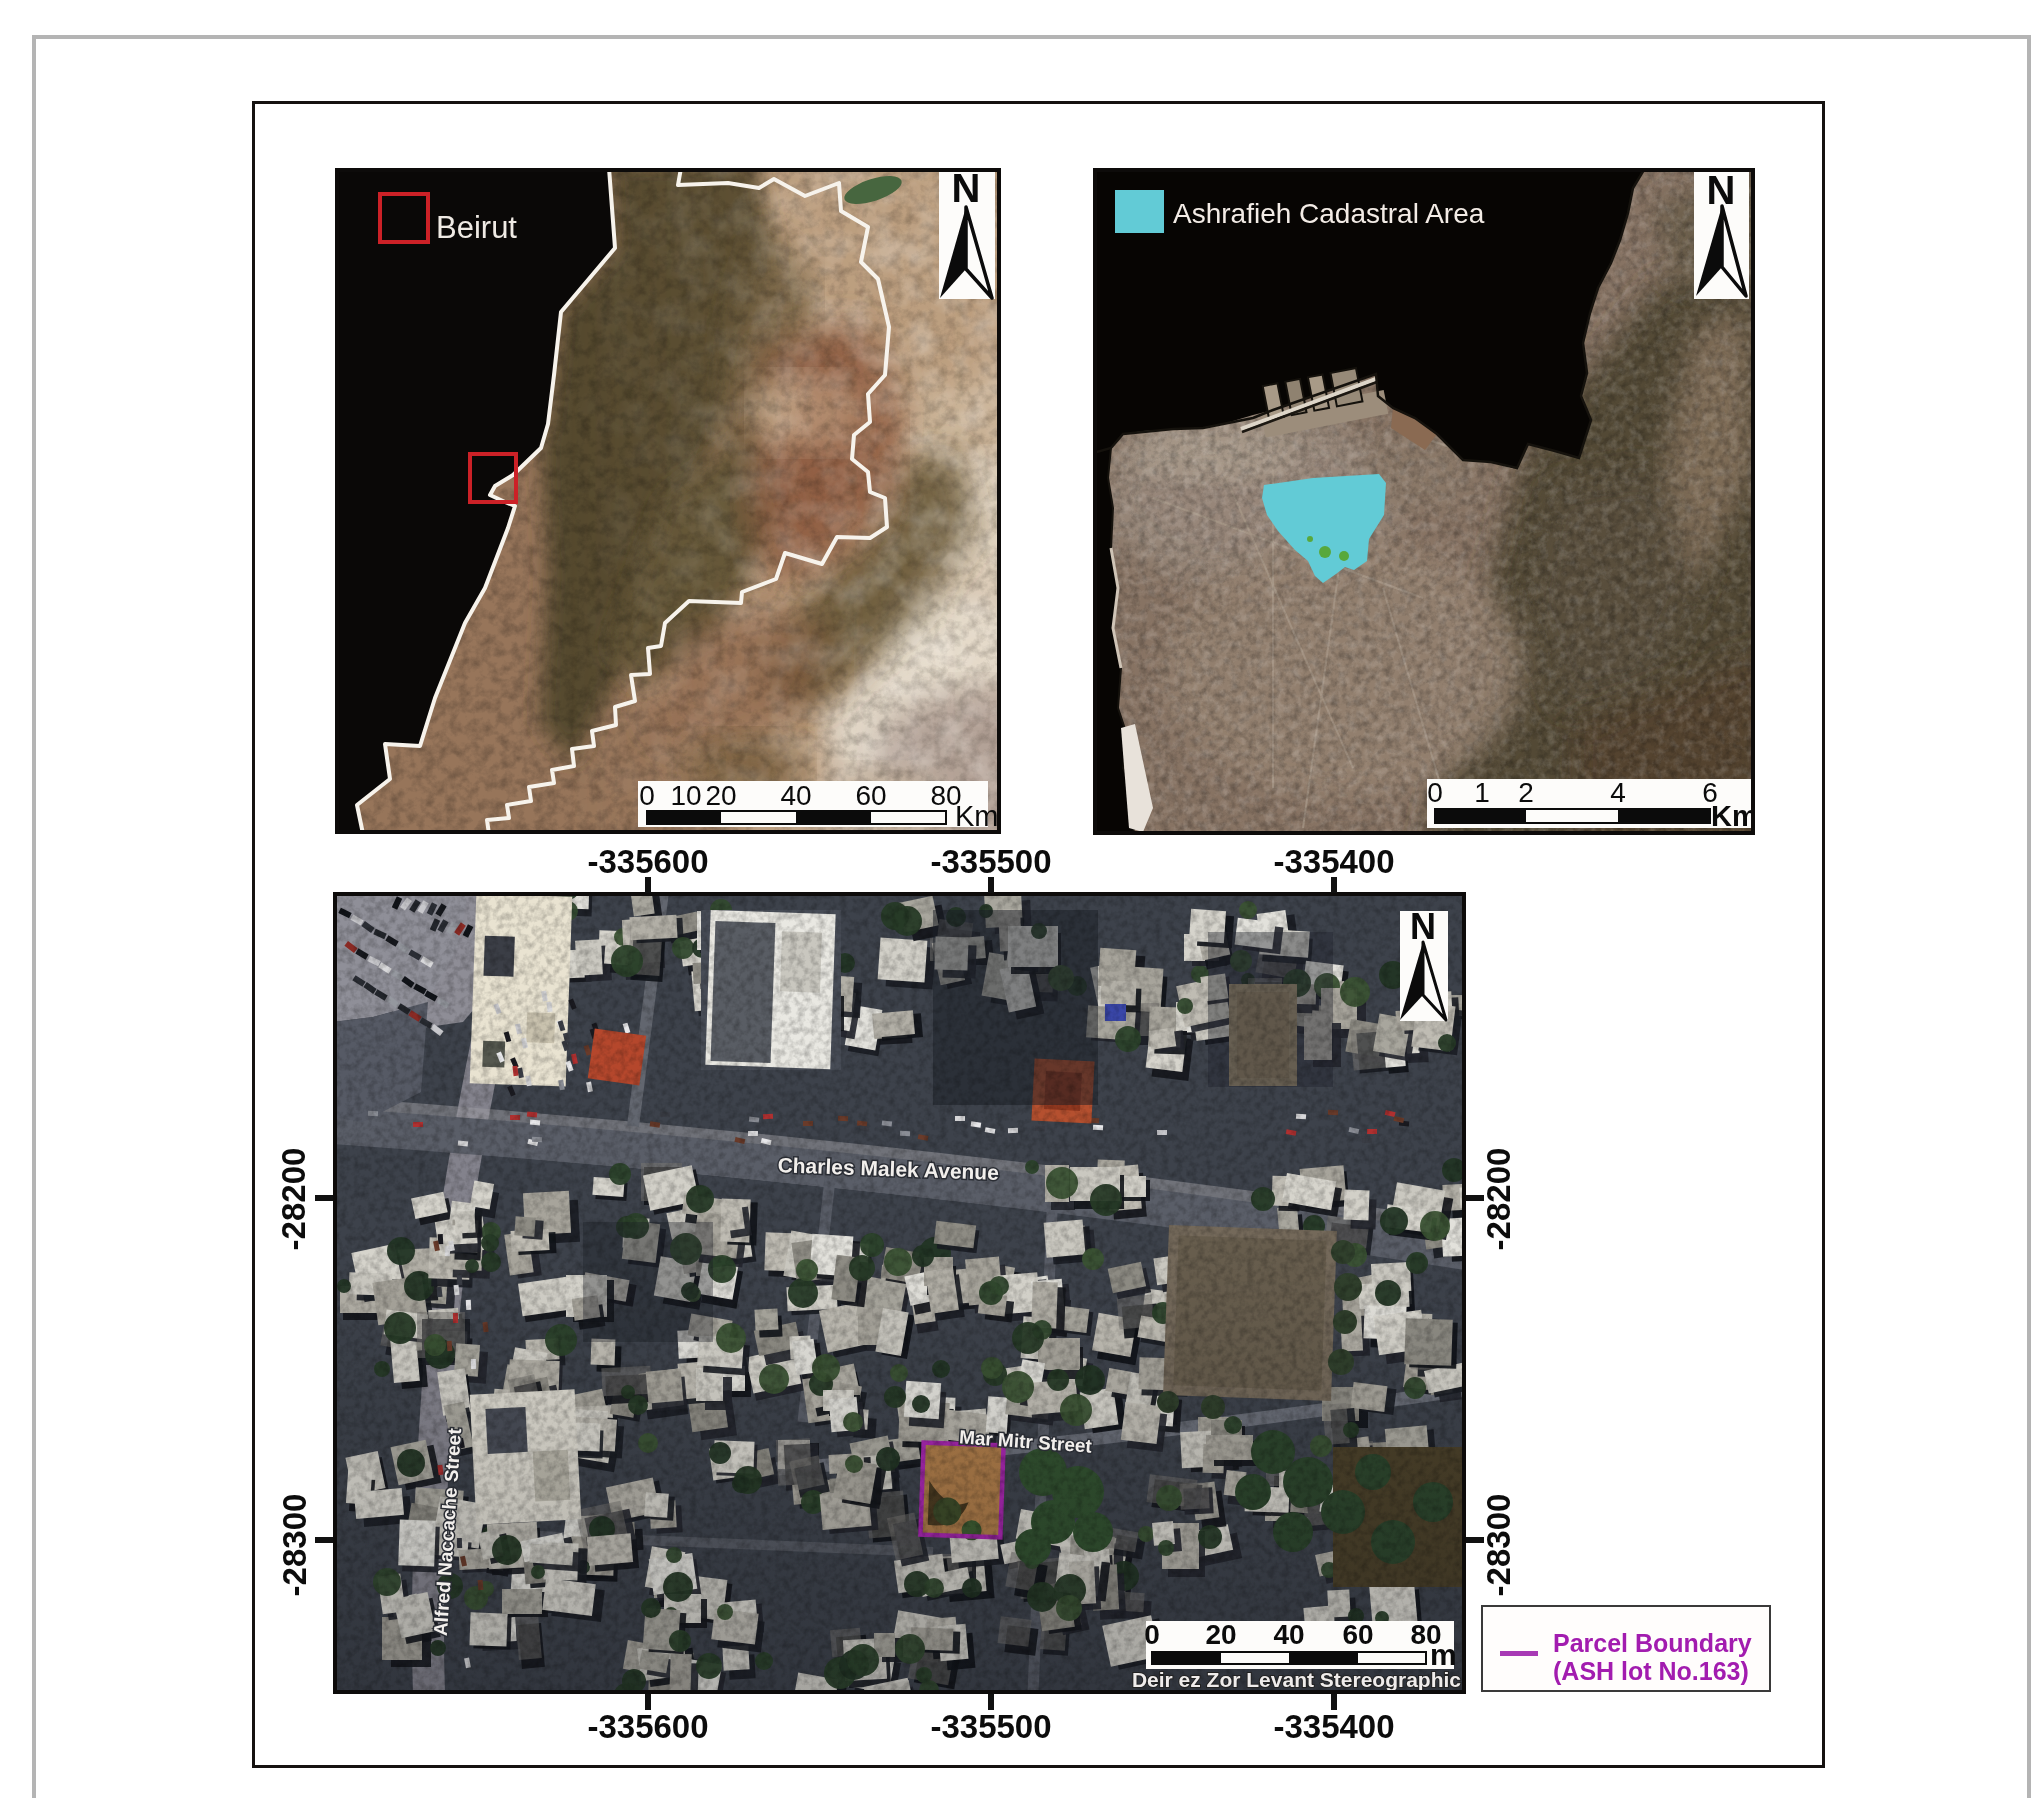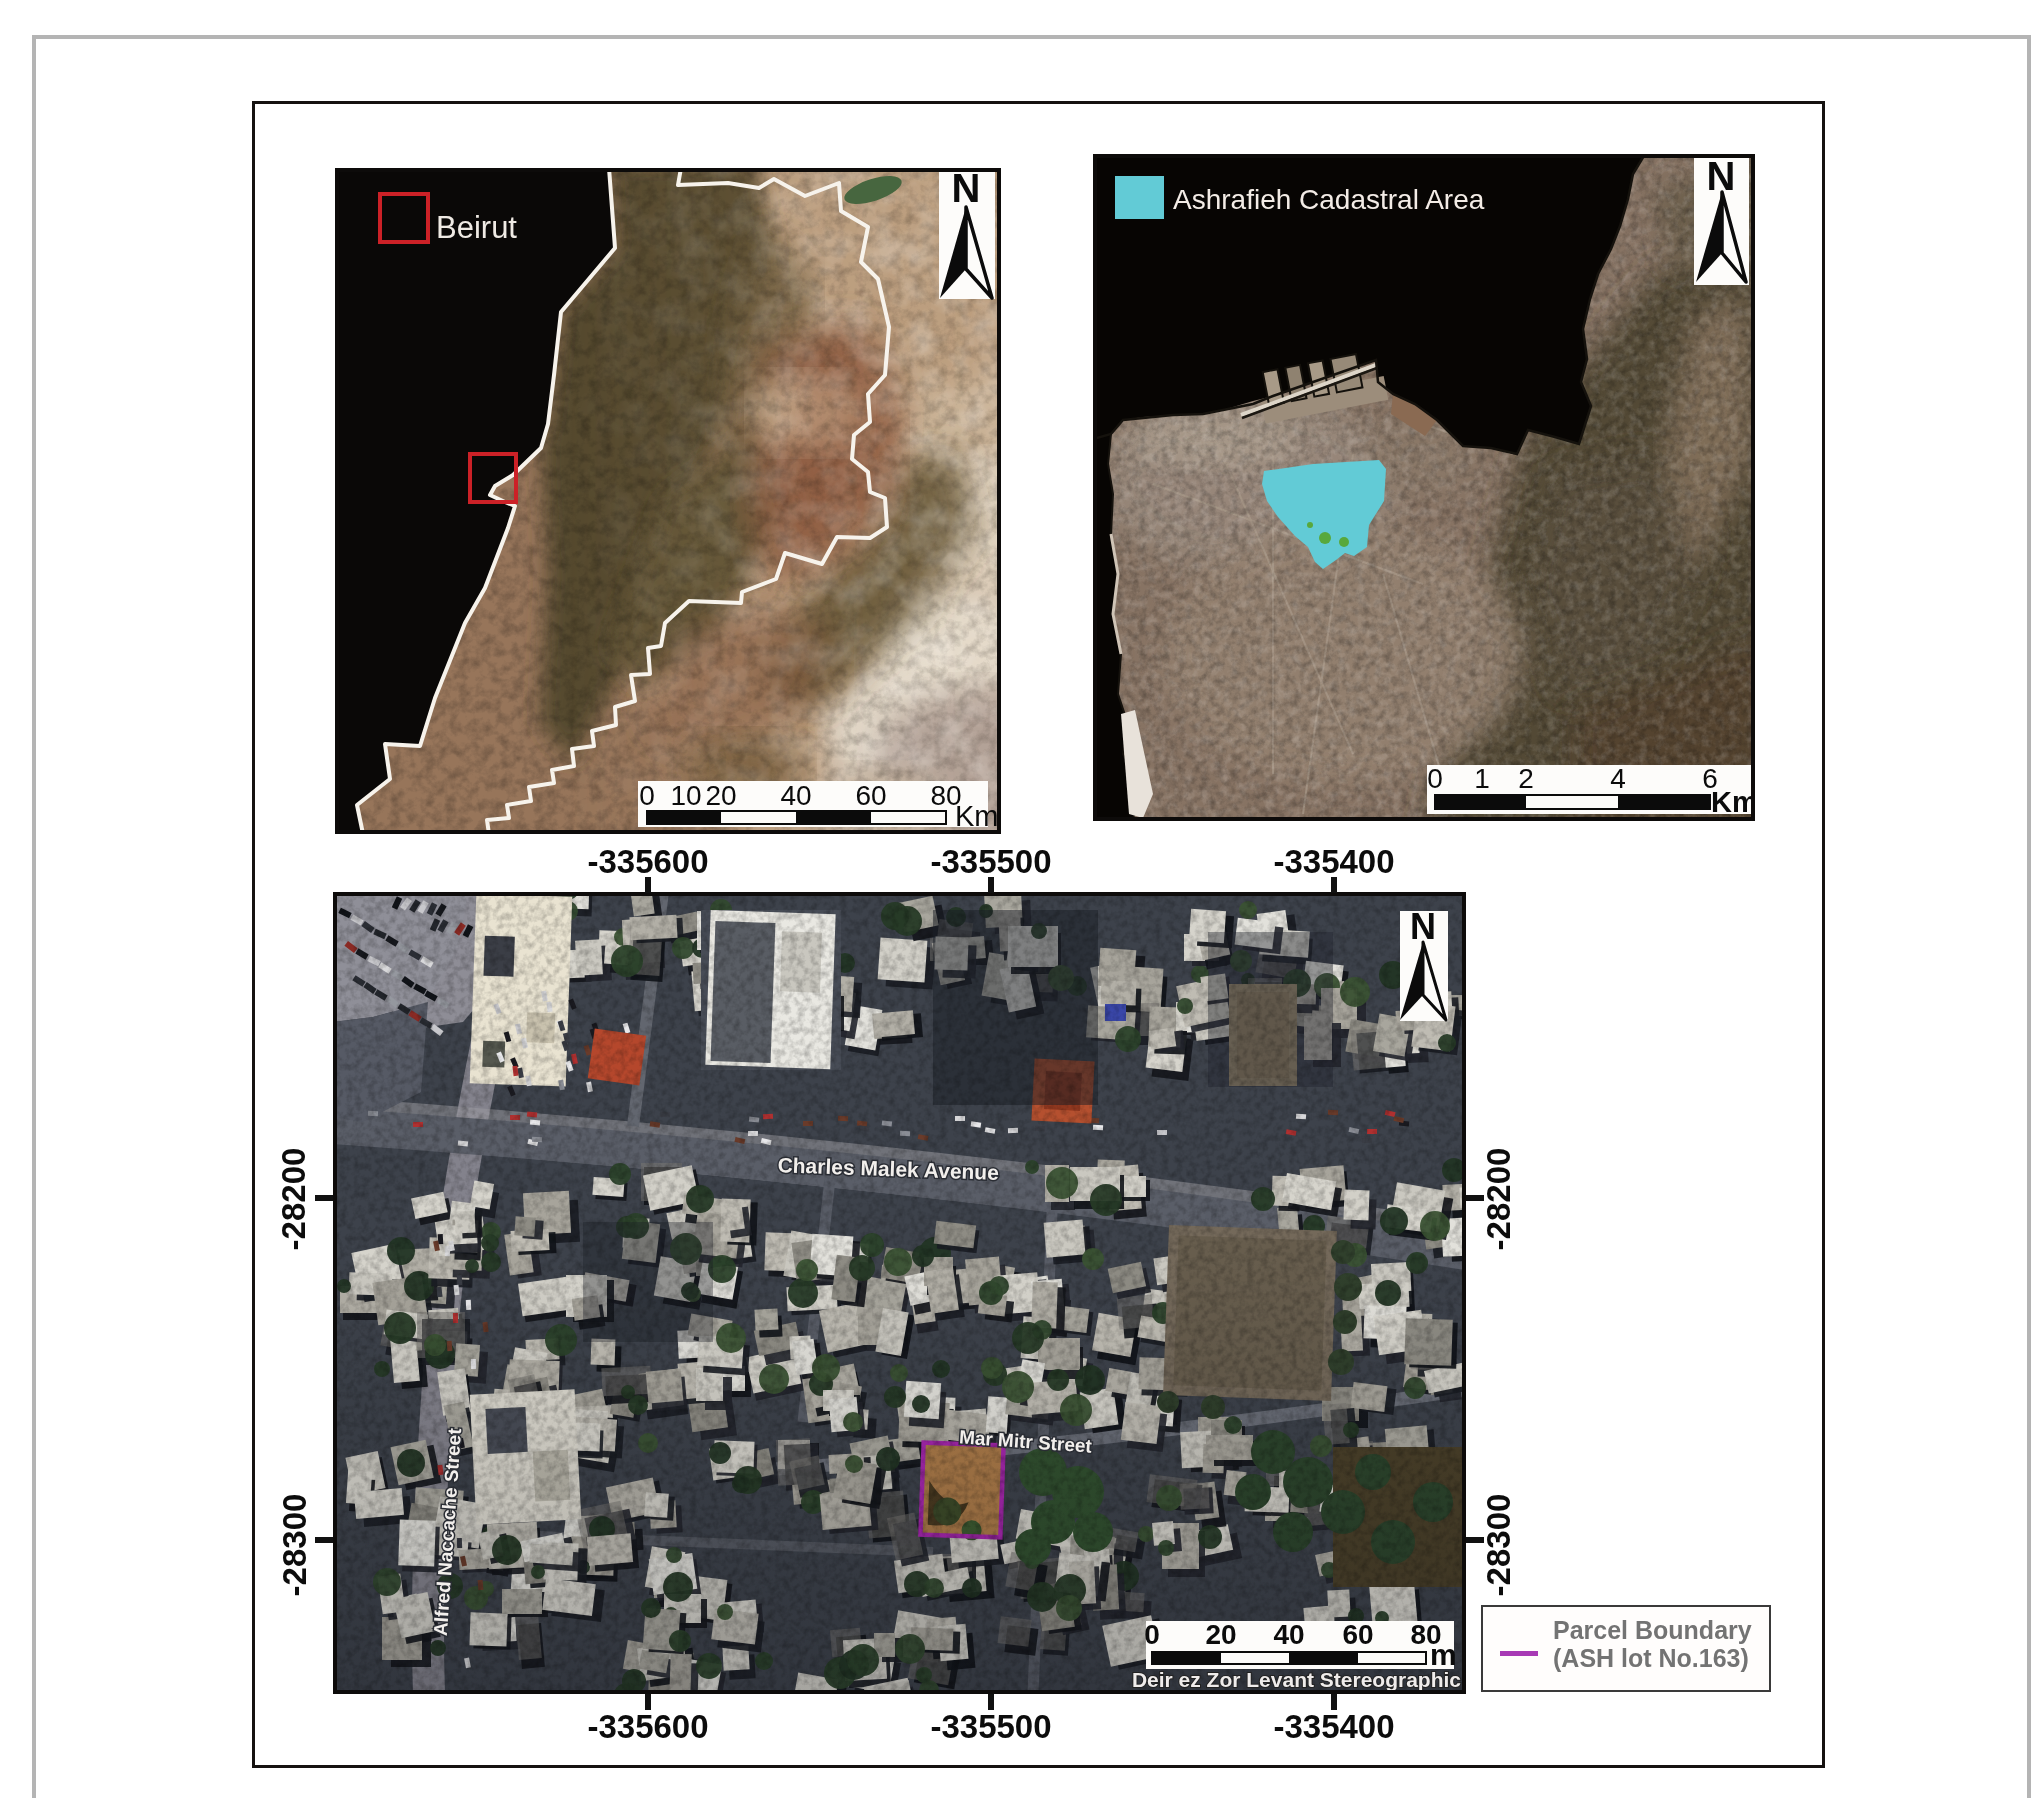--- a/index.html
+++ b/index.html
@@ -85,21 +85,21 @@
         <text x="611" y="637">80</text>
   </g>
   <rect x="312" y="643" width="299" height="13" fill="#fdfcfa" stroke="#0b0b0b" stroke-width="2"></rect>
   <rect x="312" y="643" width="74" height="13" fill="#0b0b0b"></rect>
   <rect x="461" y="643" width="75" height="13" fill="#0b0b0b"></rect>
   <text x="620" y="658" font-size="29" fill="#0b0b0b">Km</text>
   <rect x="2" y="2" width="662" height="662" fill="none" stroke="#0d0b0a" stroke-width="4"></rect>
 </svg>
 </div>
 
-<div class="abs" style="left:1093px;top:154px;width:595px;height:667px;">
+<div class="abs" style="left:1093px;top:168px;width:595px;height:667px;">
 <svg width="662" height="667" viewBox="0 0 662 667">
   <defs>
     <filter id="t2a" x="0" y="0" width="100%" height="100%">
       <feTurbulence type="fractalNoise" baseFrequency="0.13" numOctaves="4" seed="4"></feTurbulence>
       <feColorMatrix type="matrix" values="0 0 0 0 0  0 0 0 0 0  0 0 0 0 0  1.3 0 0 0 -0.5"></feColorMatrix>
     </filter>
     <filter id="t2b" x="0" y="0" width="100%" height="100%">
       <feTurbulence type="fractalNoise" baseFrequency="0.11" numOctaves="4" seed="19"></feTurbulence>
       <feColorMatrix type="matrix" values="0 0 0 0 1  0 0 0 0 1  0 0 0 0 1  0 1.4 0 0 -0.6"></feColorMatrix>
     </filter>
@@ -1427,14 +1427,14 @@
 <div class="abs coord" style="left:230px;top:1526px;width:130px;text-align:center;transform:rotate(-90deg);">-28300</div>
 <div class="abs" style="left:315px;top:1537px;width:18px;height:6px;background:#111;"></div>
 
 <div class="abs coord" style="left:1434px;top:1180px;width:130px;text-align:center;transform:rotate(-90deg);">-28200</div>
 <div class="abs" style="left:1466px;top:1195px;width:18px;height:6px;background:#111;"></div>
 <div class="abs coord" style="left:1434px;top:1526px;width:130px;text-align:center;transform:rotate(-90deg);">-28300</div>
 <div class="abs" style="left:1466px;top:1537px;width:18px;height:6px;background:#111;"></div>
 
 <div class="abs" style="left:1481px;top:1605px;width:286px;height:83px;border:2px solid #3a3a3a;background:#fffdfc;">
   <div class="abs" style="left:17px;top:44px;width:38px;height:5px;background:#a83ab5;"></div>
-  <div class="abs" style="left:70px;top:10px;font-size:25px;font-weight:bold;color:#737373;line-height:1.1;white-space:nowrap;">Parcel Boundary<br>(ASH lot No.163)</div>
+  <div class="abs" style="left:70px;top:23px;font-size:25px;font-weight:bold;color:#a21caf;line-height:1.1;white-space:nowrap;">Parcel Boundary<br>(ASH lot No.163)</div>
 </div>
 
 </body></html>

